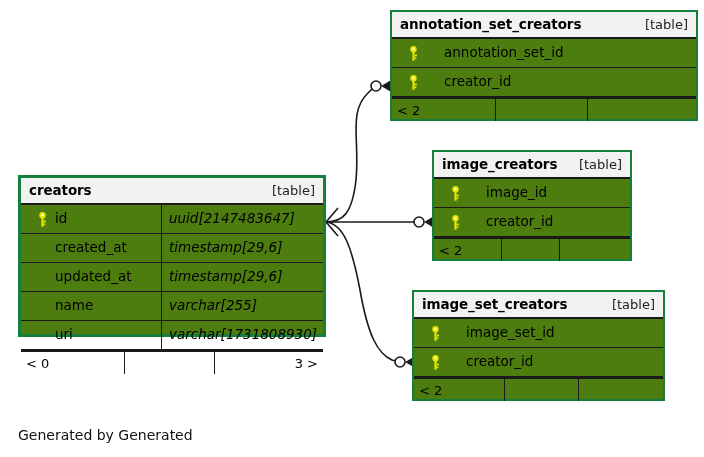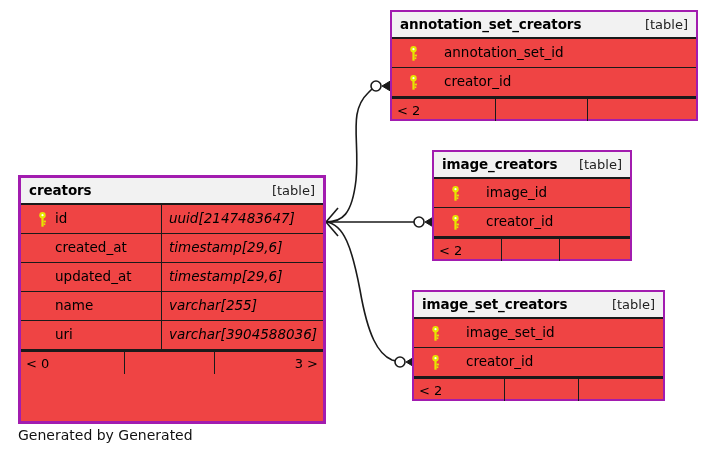--- a/index.html
+++ b/index.html
@@ -21,22 +21,22 @@
     position: absolute;
     left: 0; top: 0;
     width: 704px; height: 457px;
     pointer-events: none;
   }
 
   
   .er-table {
     position: absolute;
     box-sizing: border-box;
-    background: #ef4444;
-    border: 2px solid #a21caf;
+    background: #4d7c0f;
+    border: 2px solid #15803d;
     font-size: 13.5px;
     line-height: 1;
   }
   .er-table.thick { border-width: 3px; }
 
   .tbl-header {
     display: flex;
     align-items: center;
     justify-content: space-between;
     background: #f2f2f2;
@@ -114,21 +114,21 @@
     overflow: hidden;
     white-space: nowrap;
   }
   .tbl-footer .fcell:first-child { border-left: none; }
   .fcell.left  { justify-content: flex-start; }
   .fcell.right { justify-content: flex-end; }
 
   
   #table-creators {
     left: 18px;  top: 175px;
-    width: 308px; height: 249px;
+    width: 308px; height: 162px;
   }
   #table-creators .cell-name { width: 140px; min-width: 140px; }
 
   #table-annotation-set-creators {
     left: 390px; top: 10px;
     width: 308px; height: 111px;
   }
   #table-image-creators {
     left: 432px; top: 150px;
     width: 200px; height: 111px;
@@ -227,21 +227,21 @@
       <span class="col-name-text">name</span>
     </div>
     <div class="cell-type">varchar[255]</div>
   </div>
 
   <div class="tbl-row">
     <div class="cell-name">
       <span class="key-slot"></span>
       <span class="col-name-text">uri</span>
     </div>
-    <div class="cell-type">varchar[3904588036]</div>
+    <div class="cell-type">varchar[1731808930]</div>
   </div>
 
   <div class="tbl-footer">
     <div class="fcell left" style="width:34%">&lt; 0</div>
     <div class="fcell" style="width:30%"></div>
     <div class="fcell right" style="width:36%">3 &gt;</div>
   </div>
 </div>
 
 <div class="er-table link-table" id="table-annotation-set-creators">

